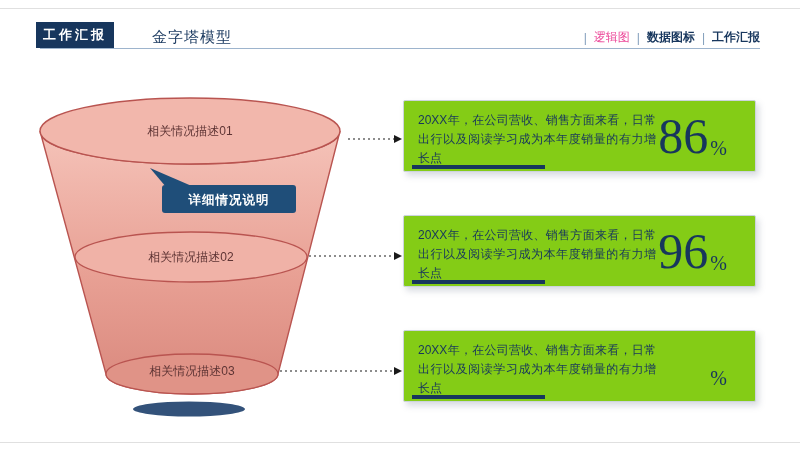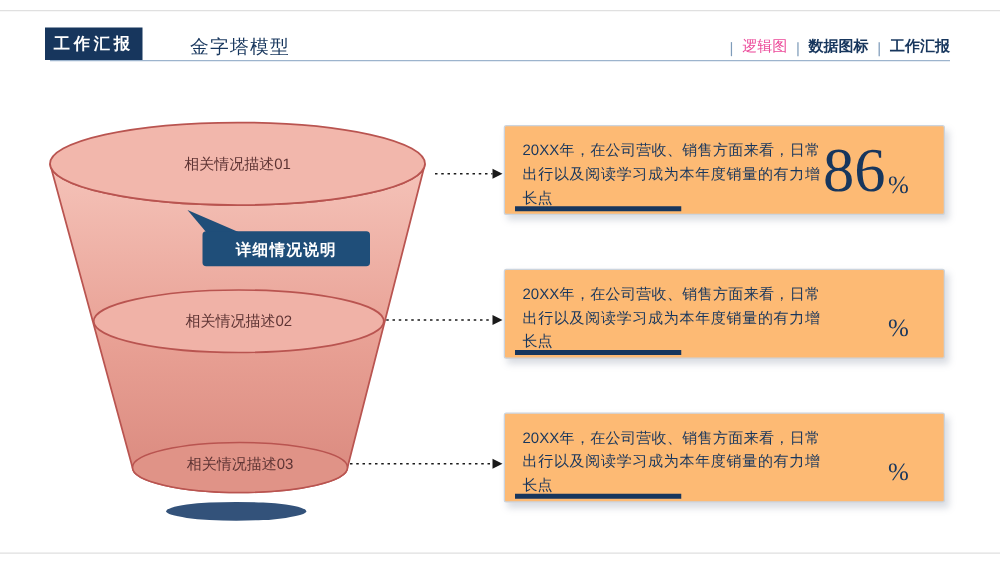--- a/index.html
+++ b/index.html
@@ -21,21 +21,21 @@
   .nav-item.active { font-weight:bold; color:#17365d;font-family:Liberation Serif, serif; }
   .sep { color:#7f9cba; }
   .rule { position:absolute; left:40px; right:40px; top:48px; height:1px; background:#9db4cd; }
 
   svg.diagram { position:absolute; left:0; top:0; }
   svg text { font-family:"Liberation Sans",sans-serif; }
   .funnel-label { font-size:12px; fill:#5e3434; }
   .callout-text { font-size:12.5px; font-weight:bold; fill:#ffffff; letter-spacing:1px; }
 
   .cards { position:absolute; inset:0; pointer-events:none; }
-  .card { position:absolute; left:403px; width:353px; height:72px; background:#fdba74;
+  .card { position:absolute; left:403px; width:353px; height:72px; background:#84cc16;
           border:1px solid #ccd4dd; border-radius:2px;
           box-shadow:3px 4px 6px rgba(120,130,150,.28); pointer-events:auto; }
   .card:nth-child(1) { top:100px; }
   .card:nth-child(2) { top:215px; }
   .card:nth-child(3) { top:330px; }
   .card-text { position:absolute; left:14px; top:10px; width:238px; font-size:12px;
                line-height:19px; color:#17365d; text-align:justify; }
   .card-value { position:absolute; right:28px; top:0; height:100%; display:flex; align-items:center;
                 font-family:"Liberation Serif",serif; color:#17365d;margin-left:13px; }
   .num { font-size:50px; line-height:1; }
@@ -106,20 +106,21 @@
       <p class="card-text">20XX年，在公司营收、销售方面来看，日常出行以及阅读学习成为本年度销量的有力增长点</p>
       <div class="card-value">
         <span class="num">86</span>
         <span class="pct">%</span>
       </div>
       <div class="card-bar"></div>
     </div>
     <div class="card">
       <p class="card-text">20XX年，在公司营收、销售方面来看，日常出行以及阅读学习成为本年度销量的有力增长点</p>
       <div class="card-value">
+        <span class="num">96</span>
         <span class="pct">%</span>
       </div>
       <div class="card-bar"></div>
     </div>
     <div class="card">
       <p class="card-text">20XX年，在公司营收、销售方面来看，日常出行以及阅读学习成为本年度销量的有力增长点</p>
       <div class="card-value">
         <span class="pct">%</span>
       </div>
       <div class="card-bar"></div>

